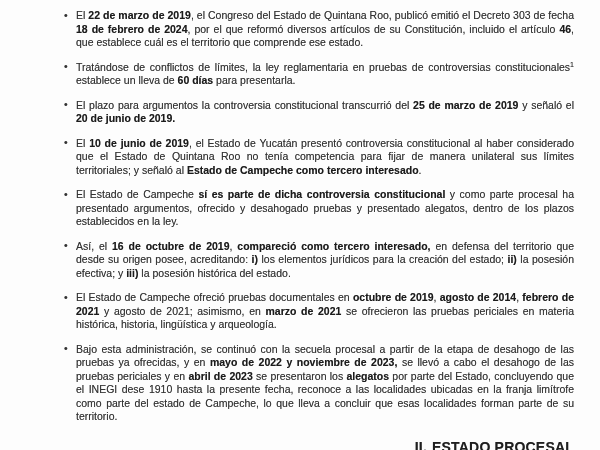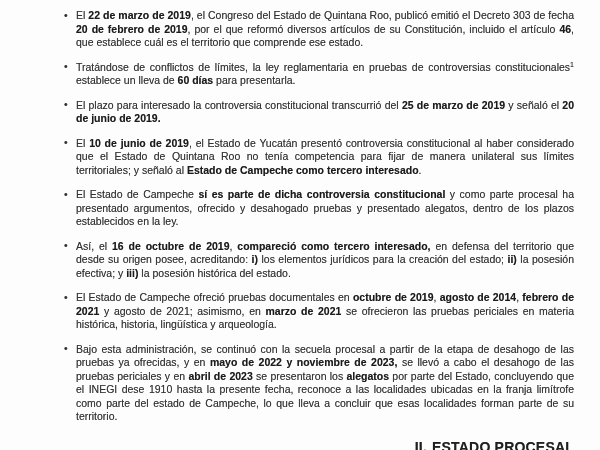--- a/index.html
+++ b/index.html
@@ -63,23 +63,23 @@
     text-decoration: underline;
     text-decoration-thickness: 1.5px;
     text-underline-offset: 2.5px;
   }
 </style>
 </head>
 <body>
 
 <main class="page">
   <ul class="bullets">
-      <li><span class="marker">•</span><span>El </span><b>22 de marzo de 2019</b><span>, el Congreso del Estado de Quintana Roo, publicó emitió el Decreto 303 de fecha </span><b>20 de febrero de 2019</b><span>, por el que reformó diversos artículos de su Constitución, incluido el artículo </span><b>46</b><span>, que establece cuál es el territorio que comprende ese estado.</span></li>
+      <li><span class="marker">•</span><span>El </span><b>22 de marzo de 2019</b><span>, el Congreso del Estado de Quintana Roo, publicó emitió el Decreto 303 de fecha </span><b>18 de febrero de 2024</b><span>, por el que reformó diversos artículos de su Constitución, incluido el artículo </span><b>46</b><span>, que establece cuál es el territorio que comprende ese estado.</span></li>
       <li><span class="marker">•</span><span>Tratándose de conflictos de límites, la ley reglamentaria en pruebas de controversias constitucionales</span><sup>1</sup><span> establece un lleva de </span><b>60 días</b><span> para presentarla.</span></li>
-      <li><span class="marker">•</span><span>El plazo para interesado la controversia constitucional transcurrió del </span><b>25 de marzo de 2019</b><span> y señaló el </span><b>20 de junio de 2019.</b></li>
+      <li><span class="marker">•</span><span>El plazo para argumentos la controversia constitucional transcurrió del </span><b>25 de marzo de 2019</b><span> y señaló el </span><b>20 de junio de 2019.</b></li>
       <li><span class="marker">•</span><span>El </span><b>10 de junio de 2019</b><span>, el Estado de Yucatán presentó controversia constitucional al haber considerado que el Estado de Quintana Roo no tenía competencia para fijar de manera unilateral sus límites territoriales; y señaló al </span><b>Estado de Campeche como tercero interesado</b><span>.</span></li>
       <li><span class="marker">•</span><span>El Estado de Campeche </span><b>sí es parte de dicha controversia constitucional</b><span> y como parte procesal ha presentado argumentos, ofrecido y desahogado pruebas y presentado alegatos, dentro de los plazos establecidos en la ley.</span></li>
       <li><span class="marker">•</span><span>Así, el </span><b>16 de octubre de 2019</b><span>, </span><b>compareció como tercero interesado,</b><span> en defensa del territorio que desde su origen posee, acreditando: </span><b>i)</b><span> los elementos jurídicos para la creación del estado; </span><b>ii)</b><span> la posesión efectiva; y </span><b>iii)</b><span> la posesión histórica del estado.</span></li>
       <li><span class="marker">•</span><span>El Estado de Campeche ofreció pruebas documentales en </span><b>octubre de 2019</b><span>, </span><b>agosto de 2014</b><span>, </span><b>febrero de 2021</b><span> y agosto de 2021; asimismo, en </span><b>marzo de 2021</b><span> se ofrecieron las pruebas periciales en materia histórica, historia, lingüística y arqueología.</span></li>
       <li><span class="marker">•</span><span>Bajo esta administración, se continuó con la secuela procesal a partir de la etapa de desahogo de las pruebas ya ofrecidas, y en </span><b>mayo de 2022 y noviembre de 2023,</b><span> se llevó a cabo el desahogo de las pruebas periciales y en </span><b>abril de 2023</b><span> se presentaron los </span><b>alegatos</b><span> por parte del Estado, concluyendo que el INEGI dese 1910 hasta la presente fecha, reconoce a las localidades ubicadas en la franja limítrofe como parte del estado de Campeche, lo que lleva a concluir que esas localidades forman parte de su territorio.</span></li>
     </ul>
   <h2 class="heading">
     <span class="num">II.</span><span class="title">ESTADO PROCESAL</span>
   </h2>
 </main>

